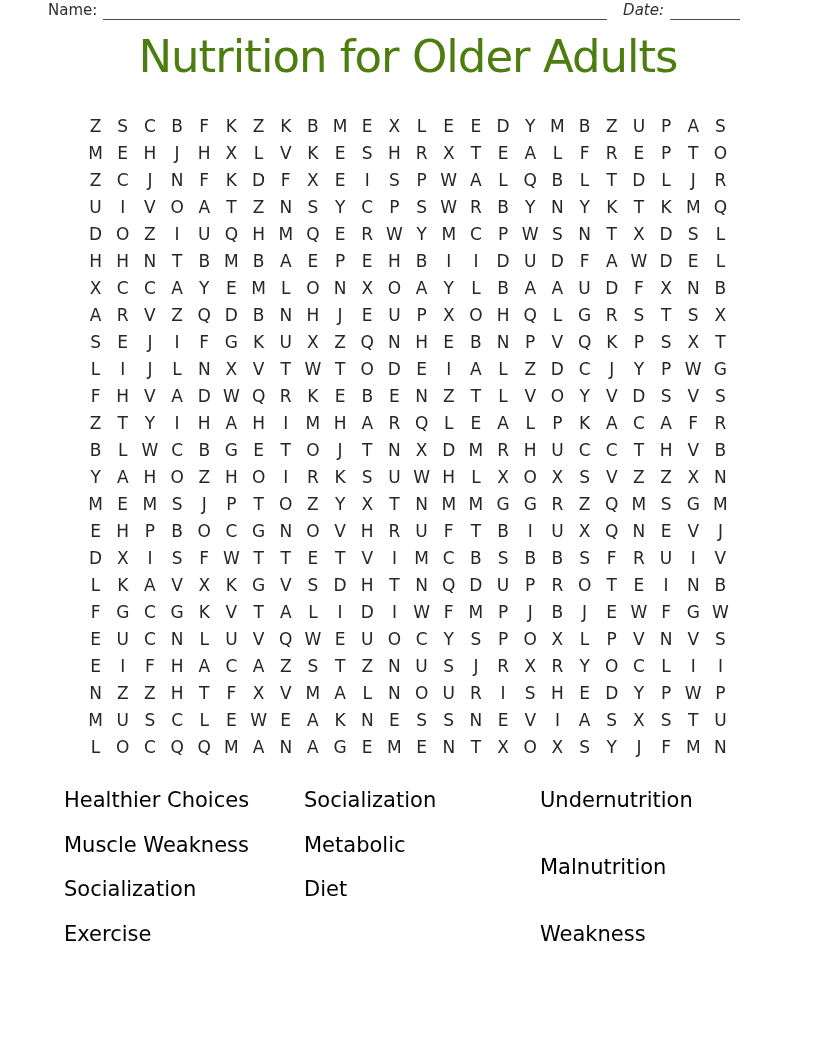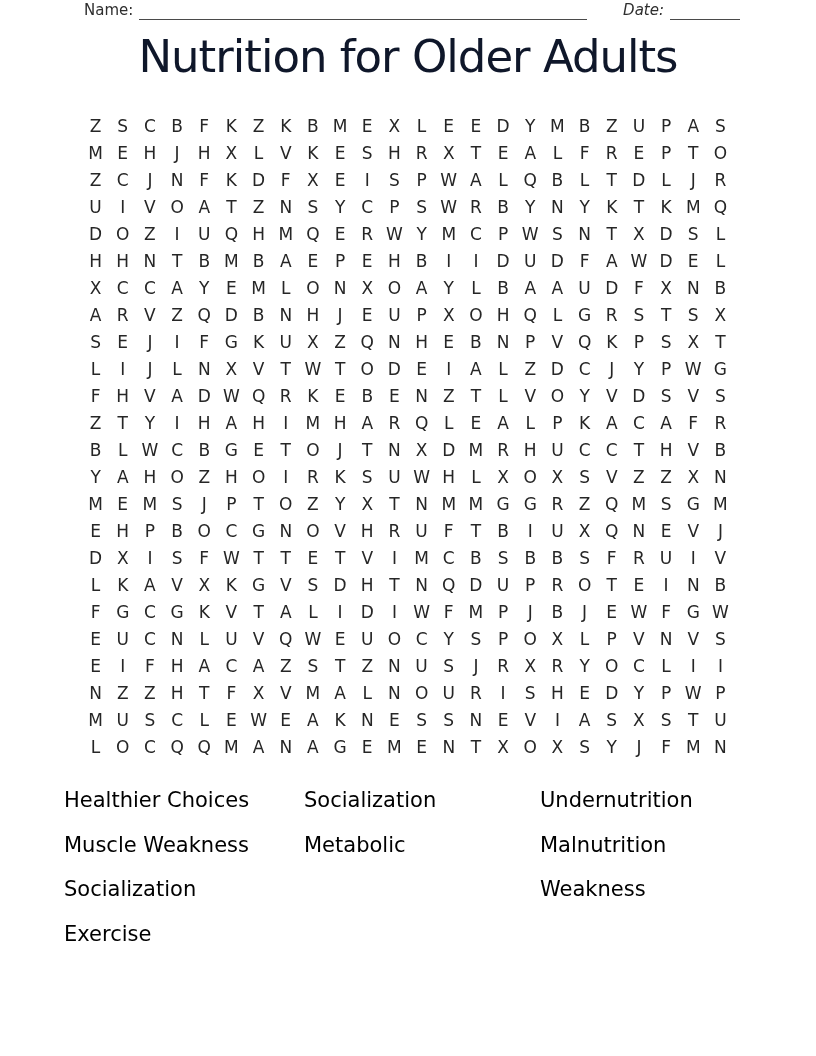--- a/index.html
+++ b/index.html
@@ -11,38 +11,38 @@
     position: relative;
     overflow: hidden;
   }
   .topbar {
     position: absolute;
     top: 0px; left: 48px; width: 692px;
     display: flex; align-items: flex-end;
     font-size: 15px; color: #2e2e2e;
     height: 20px;
   }
-  .topbar .label { white-space: nowrap; padding-bottom: 1px; margin-left: 36px; }
+  .topbar .label { white-space: nowrap; padding-bottom: 1px; }
   .fill-line {
     border-bottom: 1.5px solid #4a4a4a;
     height: 15px;
     flex: 1;
     margin-left: 6px;
   }
   .fill-line.date-line { flex: 0 0 70px; }
   .date-label { margin-left: 16px; font-style: italic; }
   h1.title {
     position: absolute;
     top: 30px; left: 0; width: 816px;
     margin: 0;
     text-align: center;
     font-size: 45px;
     font-weight: 500;
     letter-spacing: -1px;
-    color: #0f172a;
+    color: #4d7c0f;
   }
   .grid {
     position: absolute;
     top: 112px; left: 82px;
     width: 652px; height: 649px;
     display: grid;
     grid-template-columns: repeat(24, 1fr);
     grid-template-rows: repeat(24, 1fr);
   }
   .grid .cell {
@@ -53,21 +53,21 @@
   }
   .words {
     position: absolute;
     top: 778px; left: 48px; width: 720px;
     display: flex;
     margin-left: 16px;
   }
   .word-col { display: flex; flex-direction: column; }
   .word-col:nth-child(1) { width: 240px; }
   .word-col:nth-child(2) { width: 236px; }
-  .word-col:nth-child(3) { width: 220px; }
+  .word-col:nth-child(3) { width: 220px; justify-content: space-between; }
   .word {
     height: 44.5px;
     display: flex; align-items: center;
     font-size: 21px;
     font-weight: 500;
     color: #000000;
     white-space: nowrap;
   }
 </style>
 </head>
@@ -664,19 +664,20 @@
 <div class="words" id="words">
     <div class="word-col">
       <div class="word">Healthier Choices</div>
       <div class="word">Muscle Weakness</div>
       <div class="word">Socialization</div>
       <div class="word">Exercise</div>
     </div>
     <div class="word-col">
       <div class="word">Socialization</div>
       <div class="word">Metabolic</div>
+      <div class="word">Diet</div>
     </div>
     <div class="word-col">
       <div class="word">Undernutrition</div>
       <div class="word">Malnutrition</div>
       <div class="word">Weakness</div>
     </div>
   </div>
 
 </body></html>

